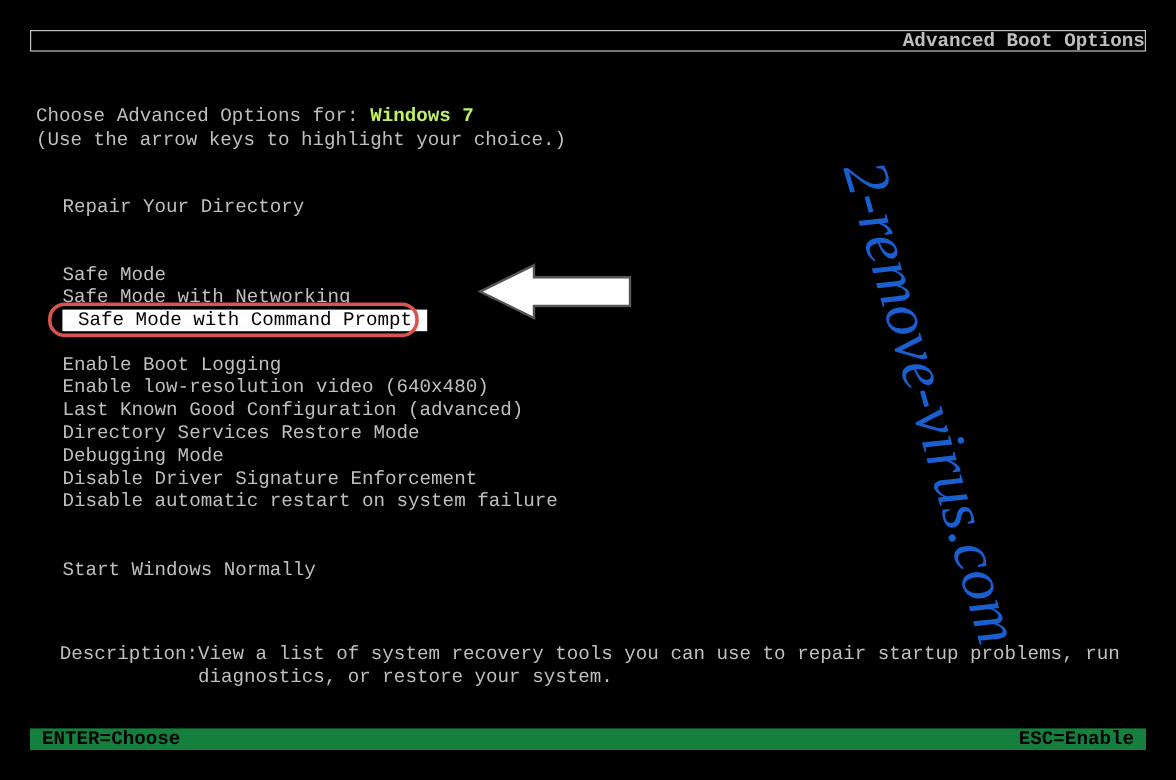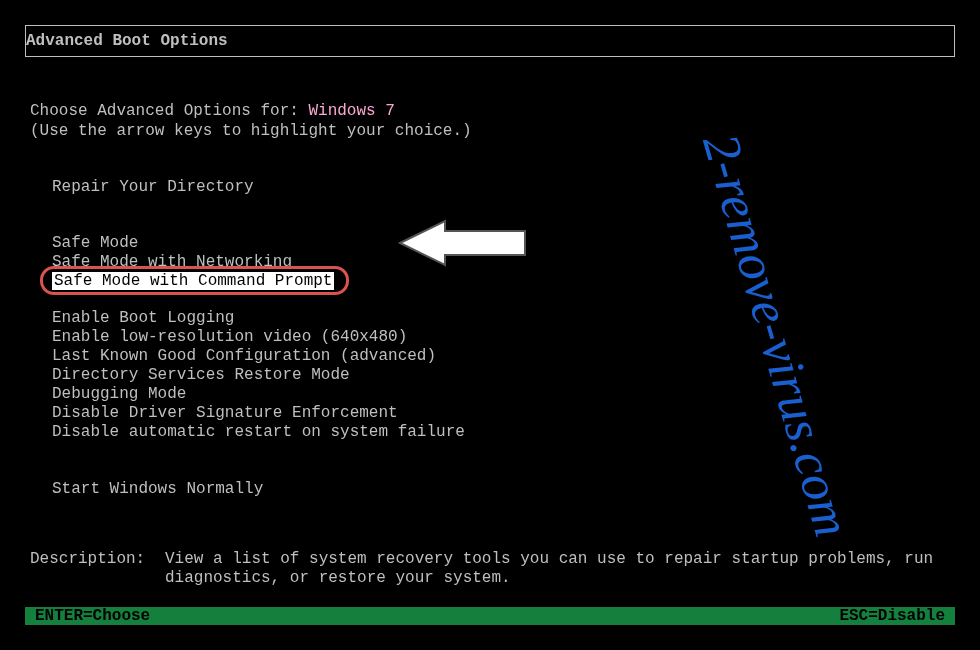--- a/index.html
+++ b/index.html
@@ -19,36 +19,36 @@
     }
     .screen {
       position: absolute;
       left: 25px;
       top: 25px;
       width: 930px;
       height: 600px;
     }
     .title-bar {
       border: 1px solid #bfbfbf;
-      height: 32px;
+      height: 18px;
       display: flex;
       align-items: center;
-      justify-content: flex-start;
+      justify-content: flex-end;
       margin-bottom: 45px;
     }
     .title-bar span {
       font-weight: bold;
     }
     .choose-line {
       margin-left: 5px;
       margin-bottom: 2px;
     }
     .choose-line .os {
-      font-weight: normal;
-      color: #f9a8d4;
+      font-weight: bold;
+      color: #bef264;
     }
     .hint-line {
       margin-left: 5px;
       margin-bottom: 38px;
     }
     .repair-line {
       margin-left: 27px;
       margin-bottom: 38px;
     }
     .options-group1 {
@@ -68,39 +68,40 @@
       margin-left: 27px;
       margin-bottom: 52px;
     }
     .selected-wrap {
       position: relative;
       display: inline-block;
     }
     .selected {
       background: #fff;
       color: #000;
-      padding: 0 2px;
+      padding: 0 13px;
     }
     .red-ring {
       position: absolute;
       left: -12px;
       top: -6px;
       width: 309px;
       height: 29px;
       border: 3px solid #d9534f;
       border-radius: 14px;
       pointer-events: none;
     }
     .description {
       margin-left: 5px;
       display: flex;
     }
     .description .label {
       width: 135px;
       flex-shrink: 0;
+      text-align: right;
     }
     .description .text {
       flex: 1;
       line-height: 19px;
     }
     .footer {
       position: absolute;
       left: 0;
       bottom: 0;
       width: 100%;
@@ -164,21 +165,21 @@
 
   <div class="start-normal opt">Start Windows Normally</div>
 
   <div class="description">
     <div class="label">Description:</div>
     <div class="text">View a list of system recovery tools you can use to repair startup problems, run diagnostics, or restore your system.</div>
   </div>
 
   <div class="footer">
     <span>ENTER=Choose</span>
-    <span>ESC=Disable</span>
+    <span>ESC=Enable</span>
   </div>
 </div>
 
 <svg class="arrow-annotation" width="160" height="60">
   <polygon points="20,30 65,8 65,18 145,18 145,42 65,42 65,52" fill="#ffffff" stroke="#555" stroke-width="2"></polygon>
 </svg>
 
 <svg class="watermark" width="980" height="650">
   <text x="760" y="340" font-family="Georgia, serif" font-size="52" font-style="italic" fill="#1a5fd0" transform="rotate(74 760 340)" text-anchor="middle">2-remove-virus.com</text>
 </svg>

